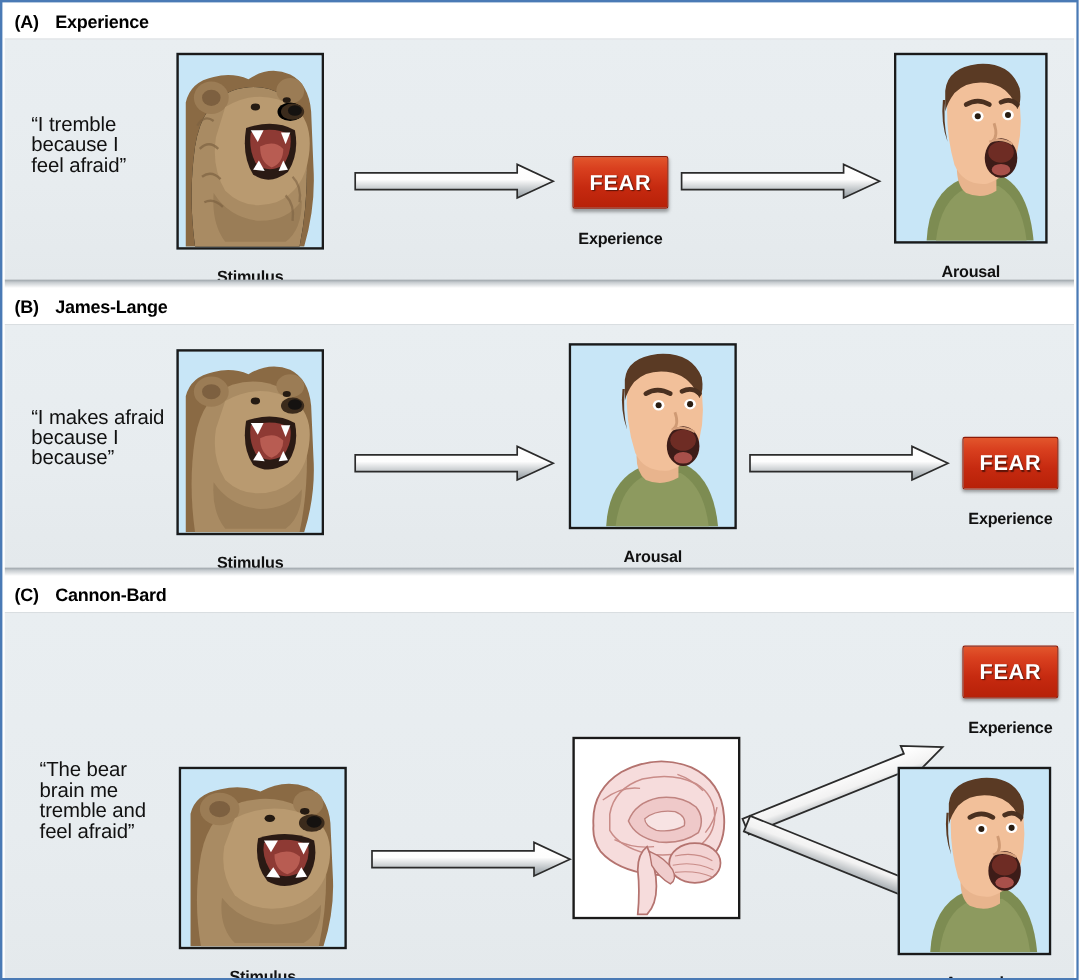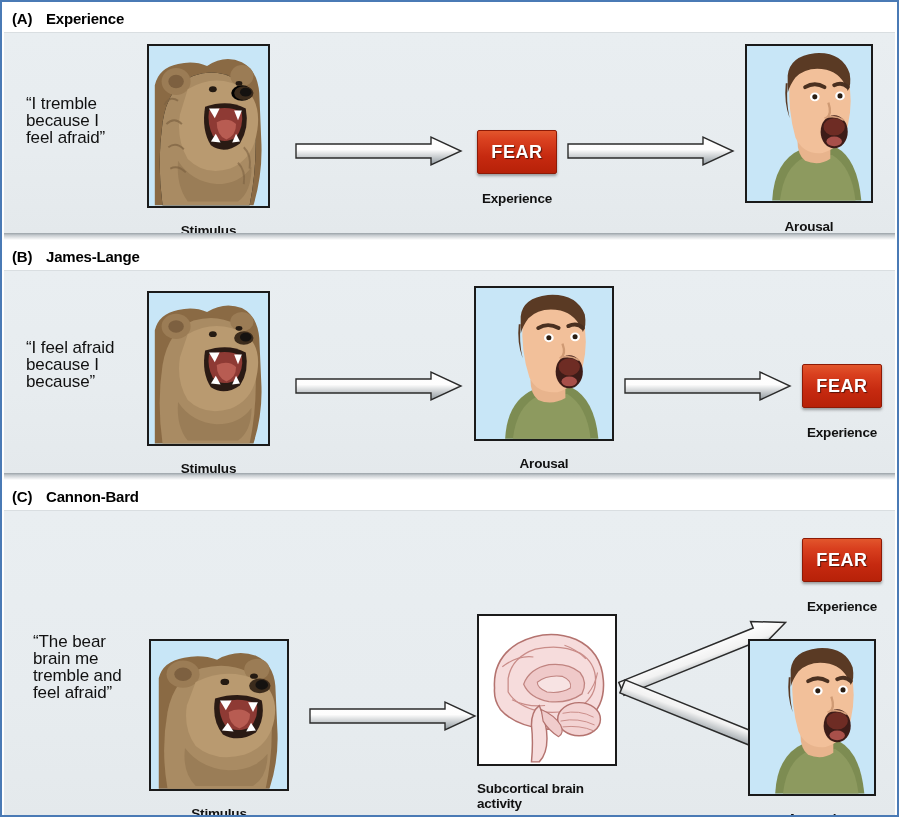--- a/index.html
+++ b/index.html
@@ -179,21 +179,21 @@
   </div>
 
   <div class="panel" style="top:240px;height:238px;">
     <div class="panel-title">
       <span class="ltr">(B)</span>
       <span>James-Lange</span>
     </div>
     <div class="panel-body" style="top:28px;height:202px;">
 
       <div class="quote" style="left:22px;top:68px;width:120px;">
-        <div>“I feel afraid</div>
+        <div>“I makes afraid</div>
         <div>because I</div>
         <div>because”</div>
       </div>
 
       <div class="imgbox sky" style="left:143px;top:20px;width:123px;height:155px;">
         <svg viewBox="0 0 123 155">
           <rect width="123" height="155" fill="#c8e6f7"></rect>
           <path d="M6 155 L6 38 Q10 21 30 17 Q46 13 60 19 Q78 8 96 15 Q112 23 114 46 L116 91 Q118 123 108 155 Z" fill="#8a6a44"></path>
           <path d="M14 155 Q8 113 14 74 Q20 38 46 28 Q70 21 90 32 Q108 44 110 76 Q112 117 104 155 Z" fill="#a98b63"></path>
           <ellipse cx="28" cy="34" rx="15" ry="13" fill="#9b7c55"></ellipse>
@@ -333,24 +333,20 @@
           <path d="M30 64 Q34 42 58 34 Q84 28 104 38 Q120 48 120 66 Q120 82 106 92 Q86 102 62 98 Q38 92 30 78 Z" fill="none" stroke="#c98c88" stroke-width="1.3"></path>
           <path d="M46 70 Q52 54 72 50 Q92 48 104 58 Q112 68 106 80 Q92 90 72 88 Q52 84 46 70 Z" fill="#efc9c9" stroke="#c08480" stroke-width="1.3"></path>
           <path d="M60 68 Q70 60 86 62 Q96 66 94 74 Q84 80 70 78 Q60 74 60 68 Z" fill="#f7e3e3" stroke="#c08480" stroke-width="1.1"></path>
           <path d="M24 52 Q40 40 56 42 M34 86 Q50 94 68 92 M88 30 Q100 34 110 44 M112 80 Q120 70 122 58" fill="none" stroke="#c98c88" stroke-width="1.2"></path>
           <ellipse cx="103" cy="106" rx="22" ry="17" fill="#f3d3d3" stroke="#b4736f" stroke-width="1.5"></ellipse>
           <path d="M86 100 Q103 96 118 104 M84 108 Q102 104 119 112 M86 114 Q104 112 118 118" fill="none" stroke="#c98c88" stroke-width="1"></path>
           <path d="M62 92 Q70 110 70 126 Q70 142 62 150 L54 150 Q56 130 54 112 Q54 98 62 92 Z" fill="#f6dcdc" stroke="#b4736f" stroke-width="1.5"></path>
           <path d="M64 96 Q78 102 84 112 Q88 120 82 124 Q72 118 66 108 Z" fill="#f0cccc" stroke="#b4736f" stroke-width="1.2"></path>
         </svg>
       </div>
-      <div class="cap" style="left:473px;top:258px;width:165px;text-align:left;">
-        <div>Subcortical brain</div>
-        <div>activity</div>
-      </div>
 
       <div class="arrow" style="left:617px;top:80px;">
         <svg width="185" height="110" viewBox="0 0 185 110">
           <defs>
             <linearGradient id="agC2" x1="0" y1="1" x2="0.25" y2="0">
               <stop offset="0%" stop-color="#8e979d"></stop>
               <stop offset="50%" stop-color="#f2f2f2"></stop>
               <stop offset="100%" stop-color="#ffffff"></stop>
             </linearGradient>
           </defs>

